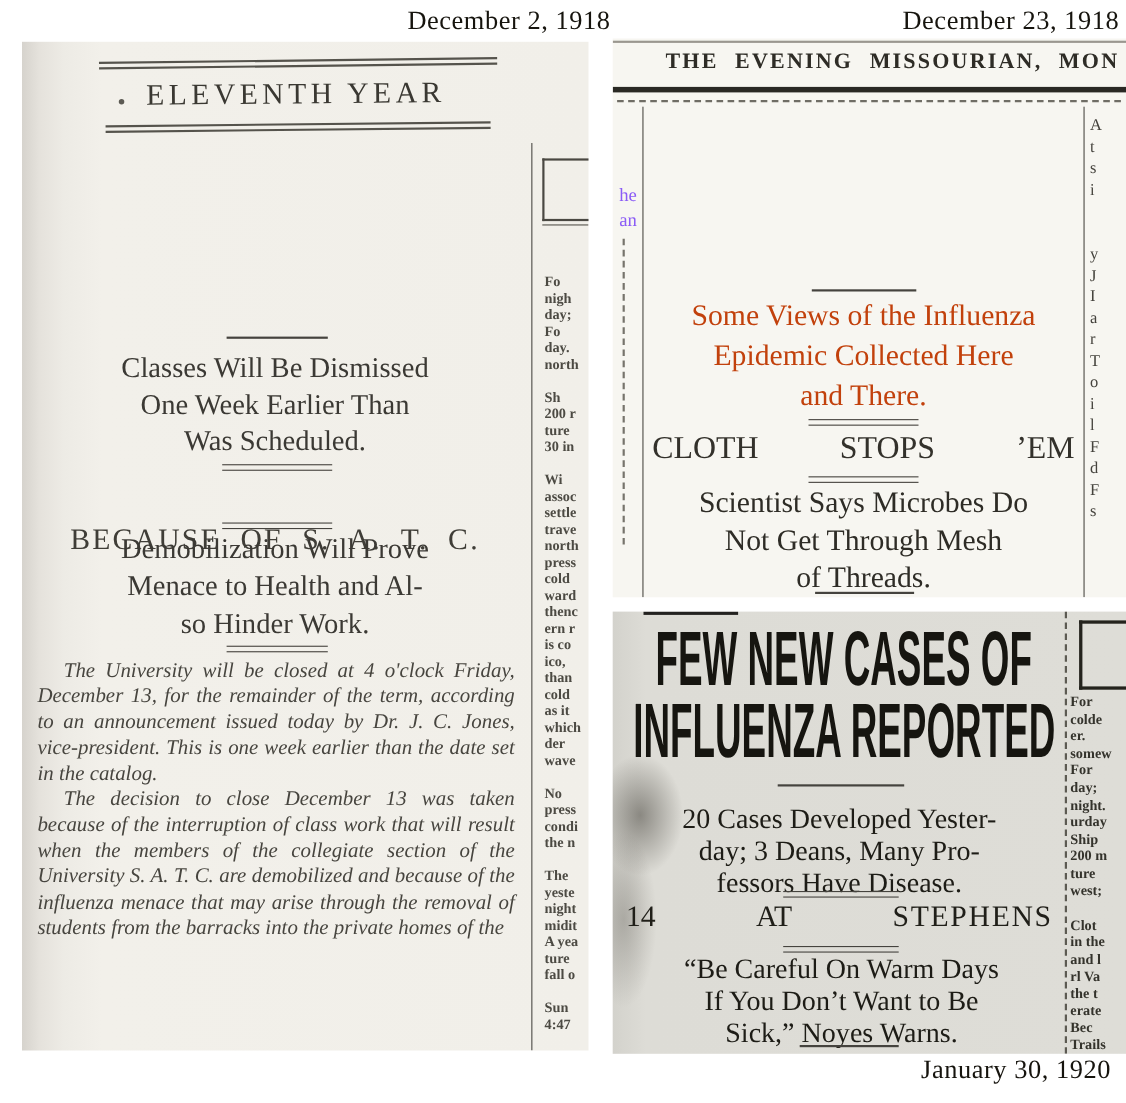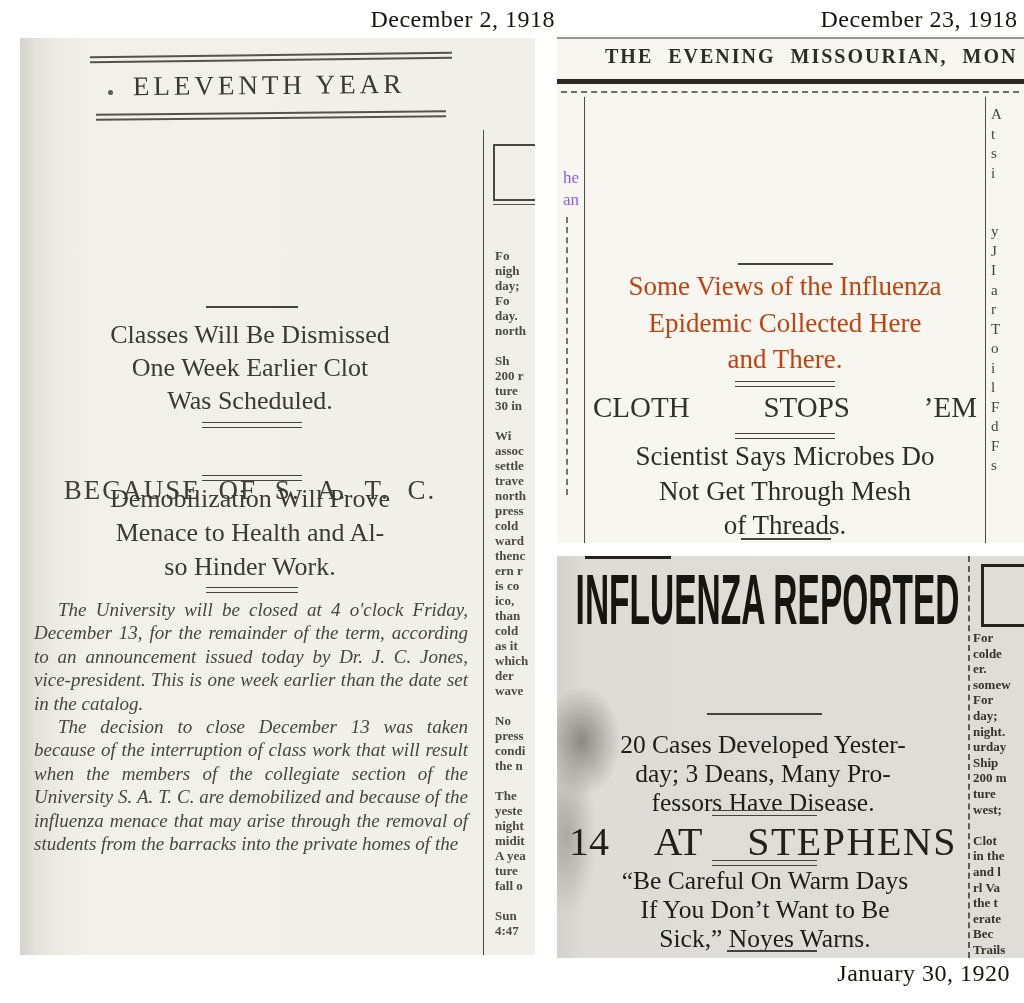--- a/index.html
+++ b/index.html
@@ -89,21 +89,21 @@
   #br-smudge1{left:-14px;top:130px;width:78px;height:110px;
               background:radial-gradient(closest-side,rgba(72,69,62,.55),rgba(72,69,62,0));}
   #br-smudge2{left:-20px;top:200px;width:60px;height:160px;
               background:radial-gradient(closest-side,rgba(90,87,80,.35),rgba(90,87,80,0));}
   #br-hl{left:0;top:10px;width:420px;}
   #br-r1{left:150px;top:157px;width:115px;}
   #br-deck1{left:8px;top:174px;width:396px;text-align:center;font-size:25.5px;
             line-height:29px;color:#1d1c16;}
   #br-r2{left:155px;top:254px;width:105px;}
   #br-cross{left:12px;top:262px;width:388px;display:flex;justify-content:space-between;
-            font-size:40px;color:#201f19;}
+            font-size:27px;color:#201f19;}
   #br-cross .w3{letter-spacing:1.5px;}
   #br-r3{left:155px;top:304px;width:105px;}
   #br-deck2{left:8px;top:310px;width:400px;text-align:center;font-size:25.5px;
             line-height:29px;color:#1d1c16;}
   #br-r4{left:170px;top:394px;width:90px;}
   #br-vdash{left:411px;top:0;height:402px;width:0;border-left:2px dashed #5c5a52;}
   #br-box{left:424px;top:8px;width:43px;height:57px;border:3px solid #24231d;border-right:none;}
   #br-rfrag{left:416px;top:74px;width:50px;font-size:13px;line-height:15.6px;color:#34332c;}
 </style>
 </head>
@@ -117,21 +117,21 @@
 
   <div id="clipL" class="clip">
     <div id="l-rule-top" class="abs"></div>
     <div id="l-dot" class="abs"></div>
     <div id="l-banner" class="abs">ELEVENTH YEAR</div>
     <div id="l-rule-mid" class="abs"></div>
 
 
     <div id="l-r1" class="srl"></div>
     <div id="l-deck1" class="abs prelines">Classes Will Be Dismissed
-One Week Earlier Clot
+One Week Earlier Than
 Was Scheduled.</div>
     <div id="l-r2" class="drl"></div>
     <div id="l-cross" class="abs">BECAUSE OF S. A. T. C.</div>
     <div id="l-r3" class="drl"></div>
     <div id="l-deck2" class="abs prelines">Demobilization Will Prove
 Menace to Health and Al-
 so Hinder Work.</div>
     <div id="l-r4" class="drl"></div>
 
     <div id="l-body" class="abs">
@@ -241,20 +241,23 @@
     <div id="tr-r4" class="srl"></div>
   </div>
 
   <div id="clipBR" class="clip">
     <div id="br-smudge1" class="abs"></div>
     <div id="br-smudge2" class="abs"></div>
     <div id="br-topline" class="abs"></div>
 
     <div id="br-hl" class="abs">
       <div class="hl">
+          <span>FEW NEW CASES OF</span>
+        </div>
+      <div class="hl">
           <span>INFLUENZA REPORTED</span>
         </div>
     </div>
 
     <div id="br-r1" class="srl"></div>
     <div id="br-deck1" class="abs prelines">20 Cases Developed Yester-
 day; 3 Deans, Many Pro-
 fessors Have Disease.</div>
     <div id="br-r2" class="drl"></div>
 

